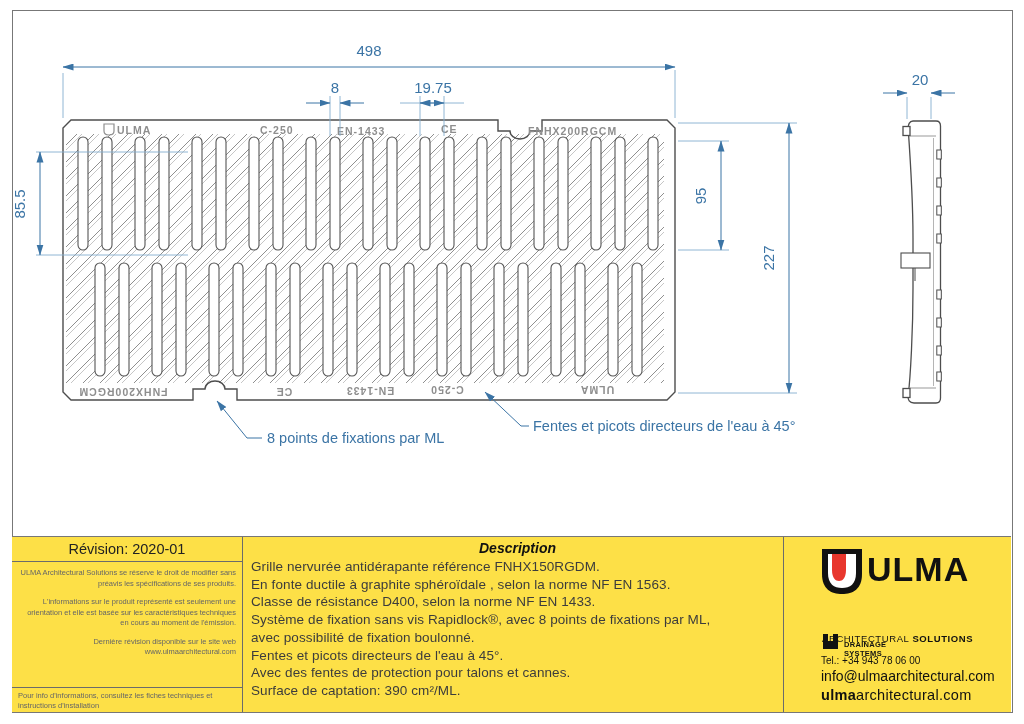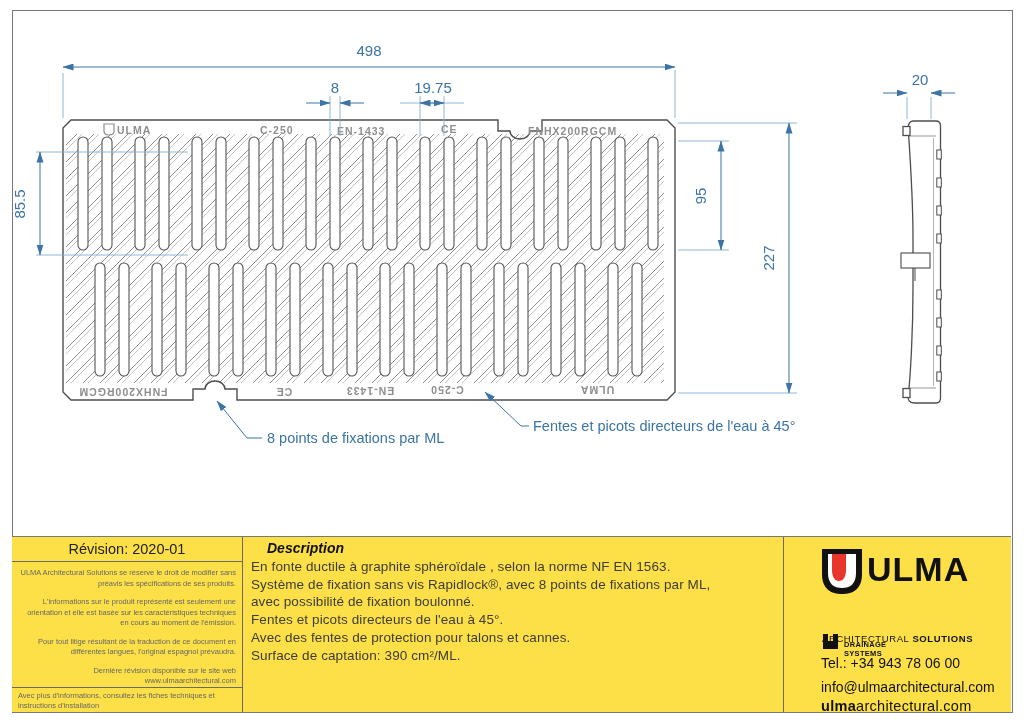--- a/index.html
+++ b/index.html
@@ -18,31 +18,31 @@
   .titleblock{position:absolute;left:12px;top:536px;width:999px;height:175px;
     border-top:1.5px solid #777;display:flex;background:#fde047;}
   .tb-col1{width:230px;border-right:1px solid var(--border);position:relative;}
   .rev-box{height:24px;border-bottom:1px solid var(--border);display:flex;align-items:center;justify-content:center;
     font-size:14.5px;color:#222;}
   .disclaimers{padding:6px 6px 0 6px;font-size:7.5px;color:var(--gray);line-height:1.4;text-align:right;}
   .disclaimers p{margin:0 0 8px 0;}
   .col1-footer{position:absolute;left:0;right:0;bottom:0;height:25px;border-top:1px solid var(--border);
     font-size:7.5px;color:var(--gray);line-height:1.35;padding:3px 6px;box-sizing:border-box;}
   .tb-col2{flex:1;border-right:1px solid var(--border);padding:2px 0 0 8px;color:var(--txt);}
-  .desc-title{font-size:14px;font-weight:bold;font-style:italic;color:#111;margin:1px 0 2px 16px;}
+  .desc-title{font-size:14px;font-weight:bold;font-style:italic;color:#111;margin:1px 0 2px 1px;text-align:center;}
   .desc-line{font-size:13.5px;line-height:17.7px;letter-spacing:0.1px;white-space:nowrap;}
   .tb-col3{width:227px;position:relative;}
   .brand-logo-row{position:absolute;left:37px;top:12px;display:flex;align-items:flex-start;}
   .brand-name{font-size:34px;font-weight:bold;letter-spacing:1px;color:#111;line-height:40px;margin-left:4px;}
   .brand-tagline{position:absolute;left:38px;top:64px;font-size:9.5px;letter-spacing:0.6px;color:#111;white-space:nowrap;margin-top:32px;}
   .brand-tagline b{font-weight:bold;}
   .division-row{position:absolute;left:38px;top:88px;display:flex;align-items:center;}
   .division-text{font-size:7.5px;font-weight:bold;color:#111;line-height:8.5px;margin-left:5px;letter-spacing:0.3px;margin-top:16px;}
   .contact{position:absolute;left:37px;top:118px;color:#111;}
-  .contact .tel{font-size:14px;margin-bottom:8px;}
+  .contact .tel{font-size:10px;margin-bottom:2px;}
   .contact .email{font-size:14px;margin-bottom:3px;}
   .contact .web{font-size:14.5px;letter-spacing:0.3px;}
   .contact .web b{font-weight:bold;}
 </style>
 </head>
 <body>
 
 <div class="page-border"></div>
 
 <svg id="drawing" width="1024" height="536" viewBox="0 0 1024 536">
@@ -327,29 +327,30 @@
   </g>
 </svg>
 
 <div class="titleblock">
 
   <div class="tb-col1">
     <div class="rev-box">Révision: 2020-01</div>
     <div class="disclaimers">
       <p>ULMA Architectural Solutions se réserve le droit de modifier sans préavis les spécifications de ses produits.</p>
       <p>L'informations sur le produit représenté est seulement une orientation et elle est basée sur les caractéristiques techniques en cours au moment de l'émission.</p>
-      <p>Pour tout litige résultant de la traduction de ce document en différentes langues, l'original espagnol prévaudra.</p>
       <p>Dernière révision disponible sur le site web www.ulmaarchitectural.com</p>
     </div>
-    <div class="col1-footer">Avec plus d'informations, consultez les fiches techniques et instructions d'installation</div>
+    <div class="col1-footer">Pour info d'informations, consultez les fiches techniques et instructions d'installation</div>
   </div>
 
   <div class="tb-col2">
     <div class="desc-title">Description</div>
+    <div class="desc-line">Grille nervurée antidérapante référence FNHX150RGDM.</div>
     <div class="desc-line">En fonte ductile à graphite sphéroïdale , selon la norme NF EN 1563.</div>
+    <div class="desc-line">Classe de résistance D400, selon la norme NF EN 1433.</div>
     <div class="desc-line">Système de fixation sans vis Rapidlock®, avec 8 points de fixations par ML,</div>
     <div class="desc-line">avec possibilité de fixation boulonné.</div>
     <div class="desc-line">Fentes et picots directeurs de l'eau à 45°.</div>
     <div class="desc-line">Avec des fentes de protection pour talons et  cannes.</div>
     <div class="desc-line">Surface de captation: 390 cm²/ML.</div>
   </div>
 
   <div class="tb-col3">
     <div class="brand-logo-row">
       <svg width="42" height="46" viewBox="0 0 42 46">

